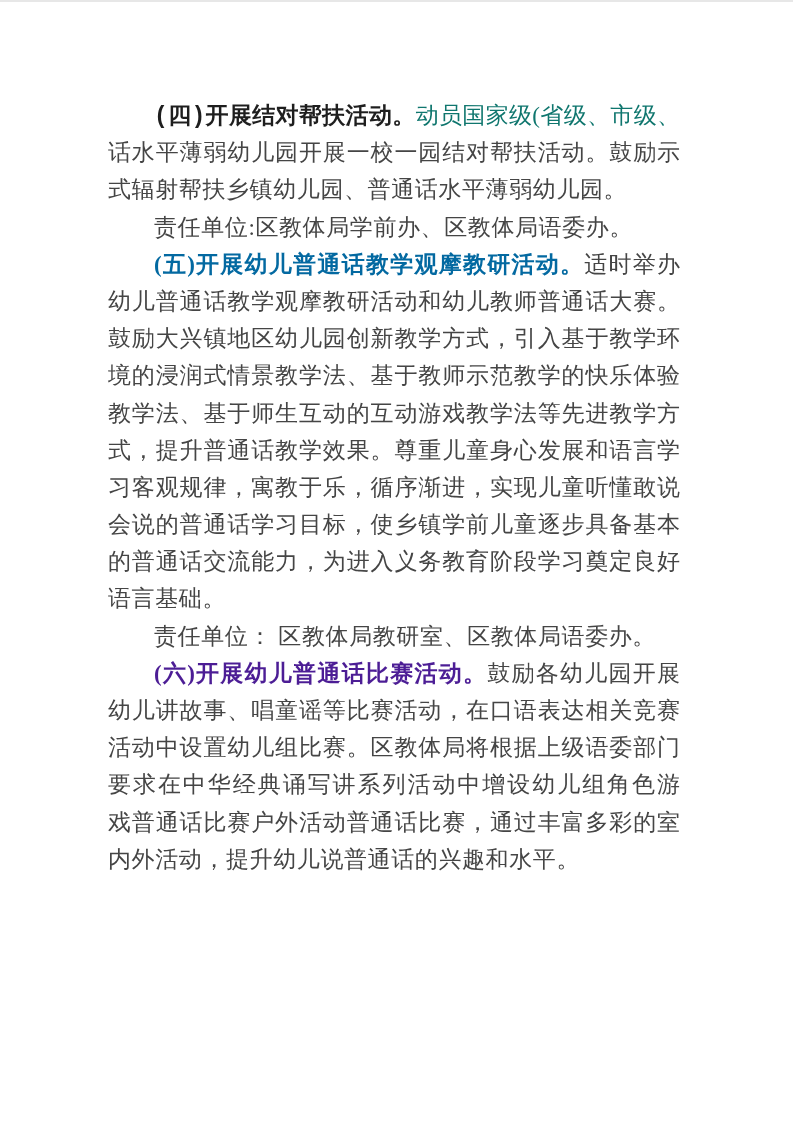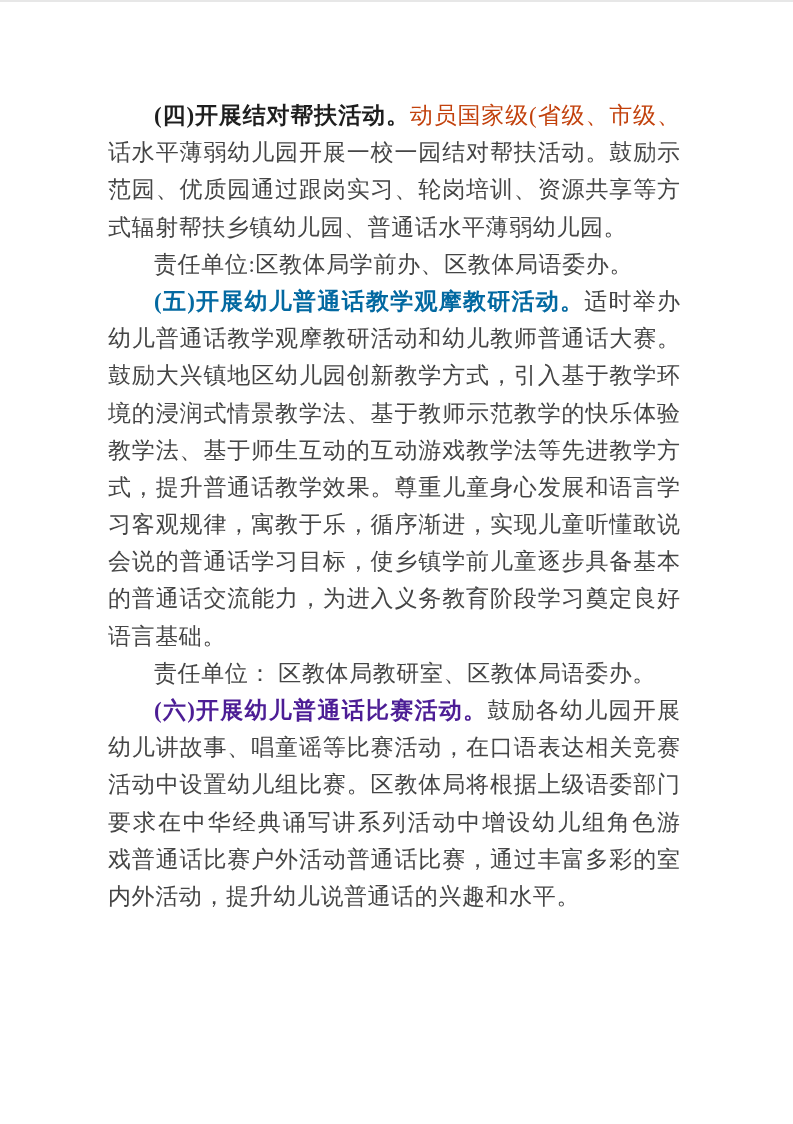--- a/index.html
+++ b/index.html
@@ -47,23 +47,22 @@
   .run { font-weight: normal; }
   .run.bold { font-weight: 700; }
 </style>
 </head>
 <body>
 
 <div class="page" style="background: rgb(255, 255, 255);">
   <div class="page-top-edge" style="background: rgb(231, 231, 231);"></div>
   <div class="doc-body">
       <div class="para">
-        <div class="line just ind"><span class="run bold" style="color: rgb(30, 30, 30);">(四)开展结对帮扶活动。</span><span class="run" style="color: #c2410c;">动员国家级(省级、市级、</span></div>
+        <div class="line just ind"><span class="run bold" style="color: rgb(30, 30, 30); font-family: Liberation Mono, monospace;">(四)开展结对帮扶活动。</span><span class="run" style="color: #0f766e;">动员国家级(省级、市级、</span></div>
         <div class="line just"><span class="run" style="color: rgb(69, 69, 69);">话水平薄弱幼儿园开展一校一园结对帮扶活动。鼓励示</span></div>
-        <div class="line just"><span class="run" style="color: rgb(69, 69, 69);">范园、优质园通过跟岗实习、轮岗培训、资源共享等方</span></div>
         <div class="line"><span class="run" style="color: rgb(69, 69, 69);">式辐射帮扶乡镇幼儿园、普通话水平薄弱幼儿园。</span></div>
         <div class="line ind"><span class="run" style="color: rgb(69, 69, 69);">责任单位:区教体局学前办、区教体局语委办。</span></div>
       </div>
       <div class="para">
         <div class="line just ind"><span class="run bold" style="color: #0369a1;">(五)开展幼儿普通话教学观摩教研活动。</span><span class="run" style="color: rgb(69, 69, 69);">适时举办</span></div>
         <div class="line just"><span class="run" style="color: rgb(69, 69, 69);">幼儿普通话教学观摩教研活动和幼儿教师普通话大赛。</span></div>
         <div class="line just"><span class="run" style="color: rgb(69, 69, 69);">鼓励大兴镇地区幼儿园创新教学方式，引入基于教学环</span></div>
         <div class="line just"><span class="run" style="color: rgb(69, 69, 69);">境的浸润式情景教学法、基于教师示范教学的快乐体验</span></div>
         <div class="line just"><span class="run" style="color: rgb(69, 69, 69);">教学法、基于师生互动的互动游戏教学法等先进教学方</span></div>
         <div class="line just"><span class="run" style="color: rgb(69, 69, 69);">式，提升普通话教学效果。尊重儿童身心发展和语言学</span></div>

